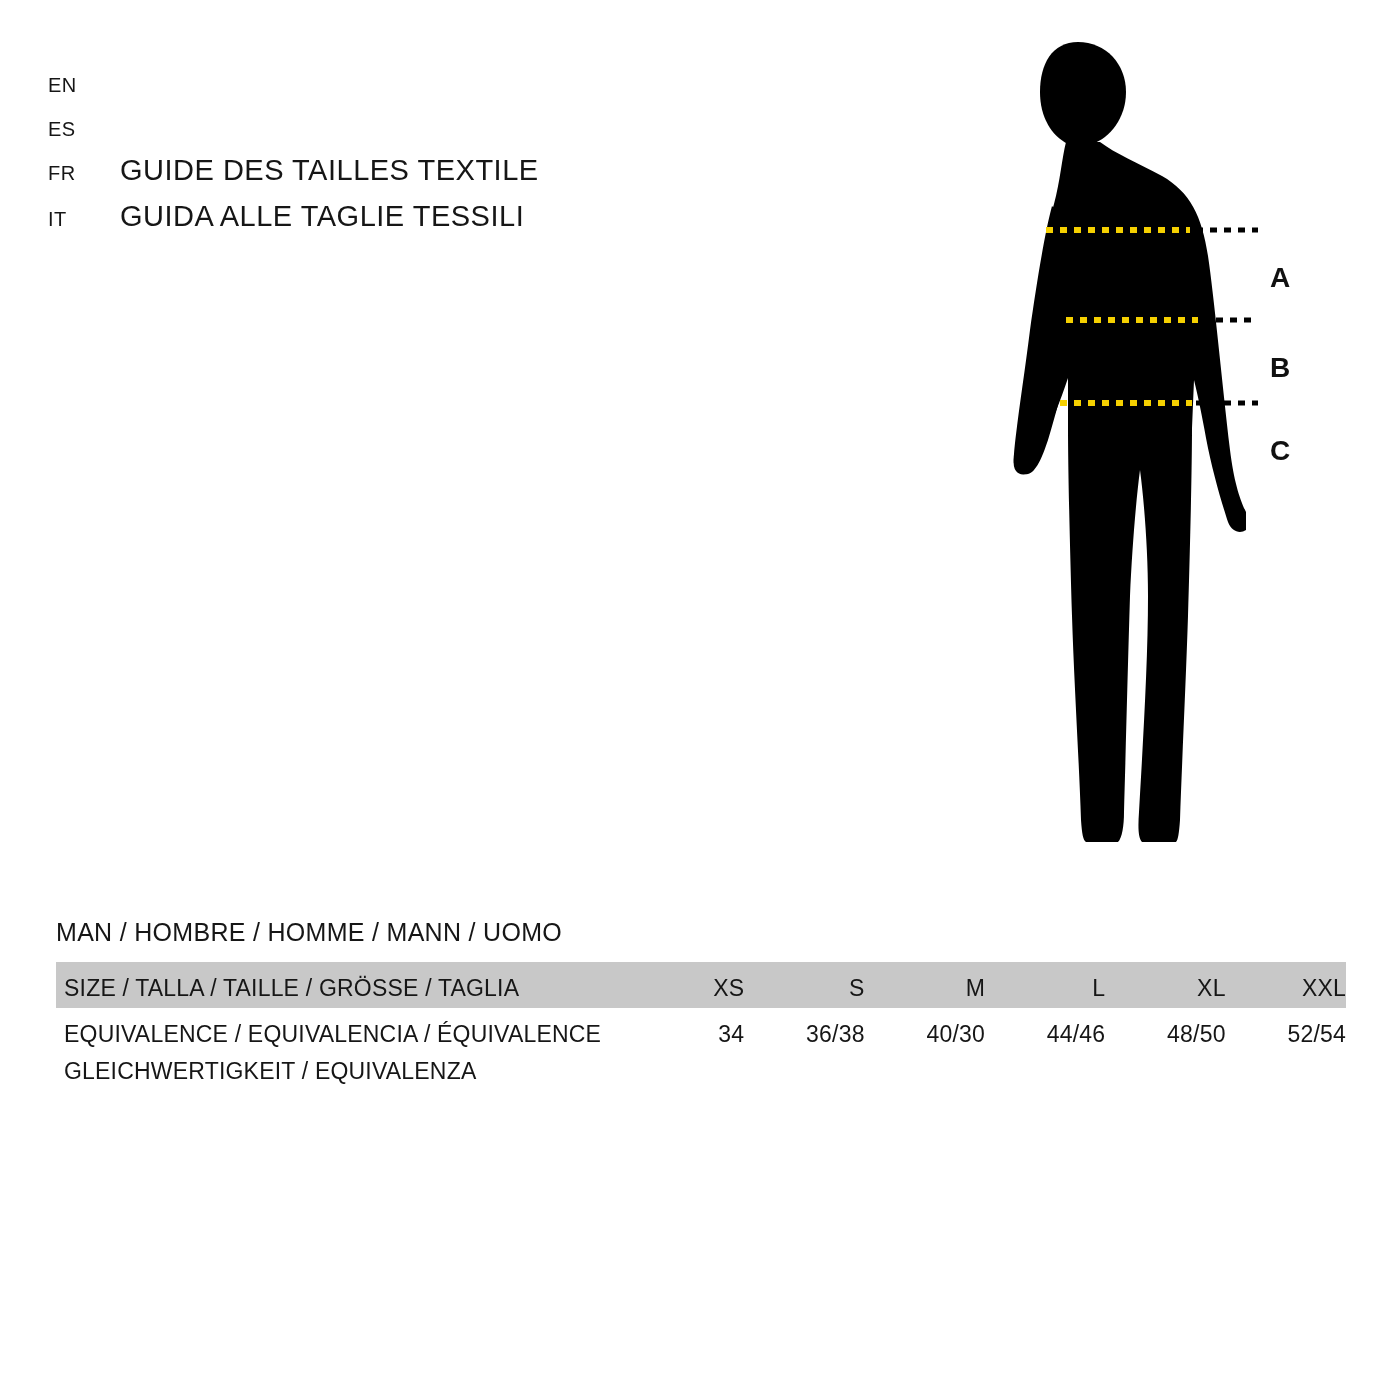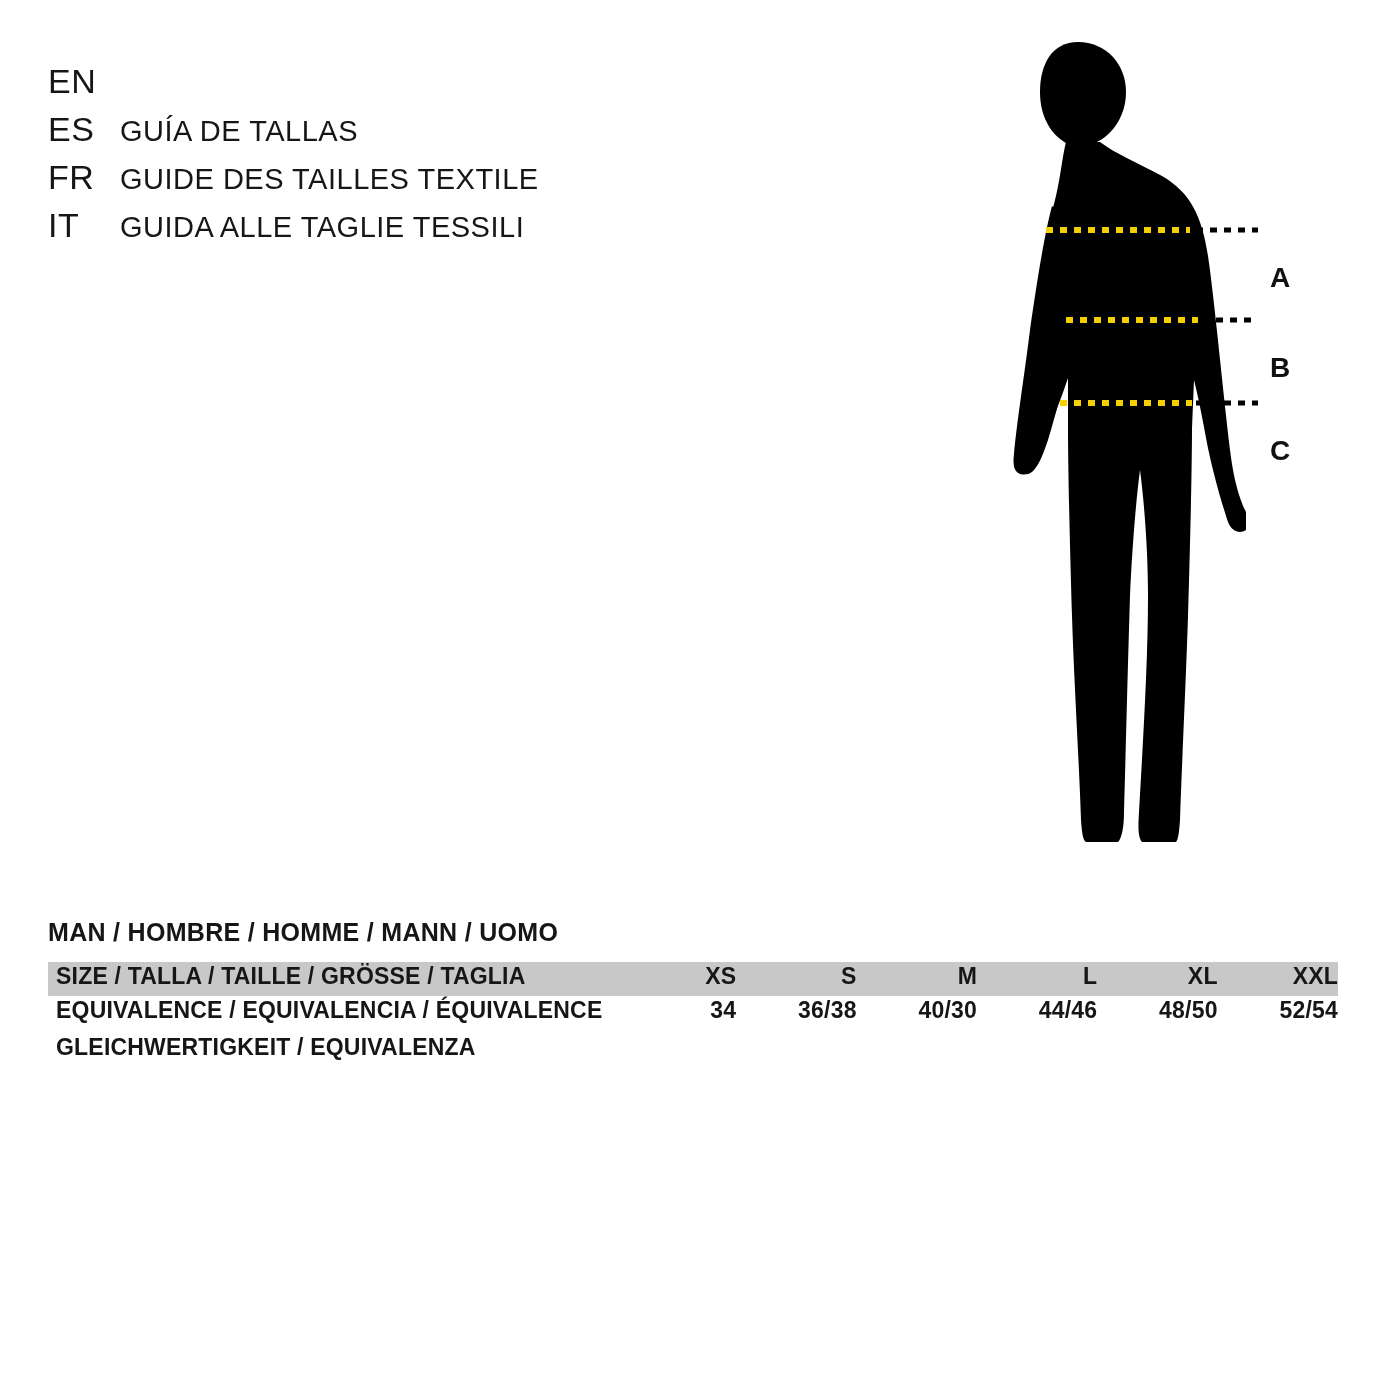--- a/index.html
+++ b/index.html
@@ -24,23 +24,24 @@
     width: 640px;
   }
   .title-row {
     display: flex;
     align-items: baseline;
     margin-bottom: 9px;
     white-space: nowrap;
   }
   .title-lang {
     width: 72px;
-    font-size: 34px;
+    font-size: 20px;
     letter-spacing: 0.5px;
     color: #161616;
+    margin-top: 12px;
   }
   .title-text {
     font-size: 29px;
     letter-spacing: 0.5px;
     color: #161616;
   }
 
   
   #figure-area {
     position: absolute;
@@ -51,43 +52,42 @@
   }
   #figure-svg {
     position: absolute;
     left: 0;
     top: 0;
   }
 
   
   #table-section {
     position: absolute;
-    left: 48px;
+    left: 56px;
     top: 918px;
     width: 1300px;
-    font-weight: bold;
   }
   #gender-label {
     font-size: 25px;
     color: #161616;
     margin-bottom: 15px;
     letter-spacing: 0.3px;
   }
   table.size-table {
     border-collapse: collapse;
     width: 1290px;
     table-layout: fixed;
   }
   table.size-table tr.header-row {
     background: #c8c8c8;
   }
   table.size-table td {
     font-size: 23px;
     color: #161616;
-    padding: 1px 0 6px 8px;
+    padding: 13px 0 6px 8px;
     vertical-align: top;
     letter-spacing: 0.2px;
   }
   td.label-cell {
     width: 560px;
     text-align: left;
   }
   td.val-cell {
     text-align: right;
     padding-left: 0;
@@ -103,21 +103,20 @@
 <body>
 
 <div id="title-block">
 
   <div class="title-row">
     <div class="title-lang">EN</div>
   </div>
 
   <div class="title-row">
     <div class="title-lang">ES</div>
-    <div class="title-text">GUÍA DE TALLAS</div>
   </div>
 
   <div class="title-row">
     <div class="title-lang">FR</div>
     <div class="title-text">GUIDE DES TAILLES TEXTILE</div>
   </div>
 
 
   <div class="title-row">
     <div class="title-lang">IT</div>

